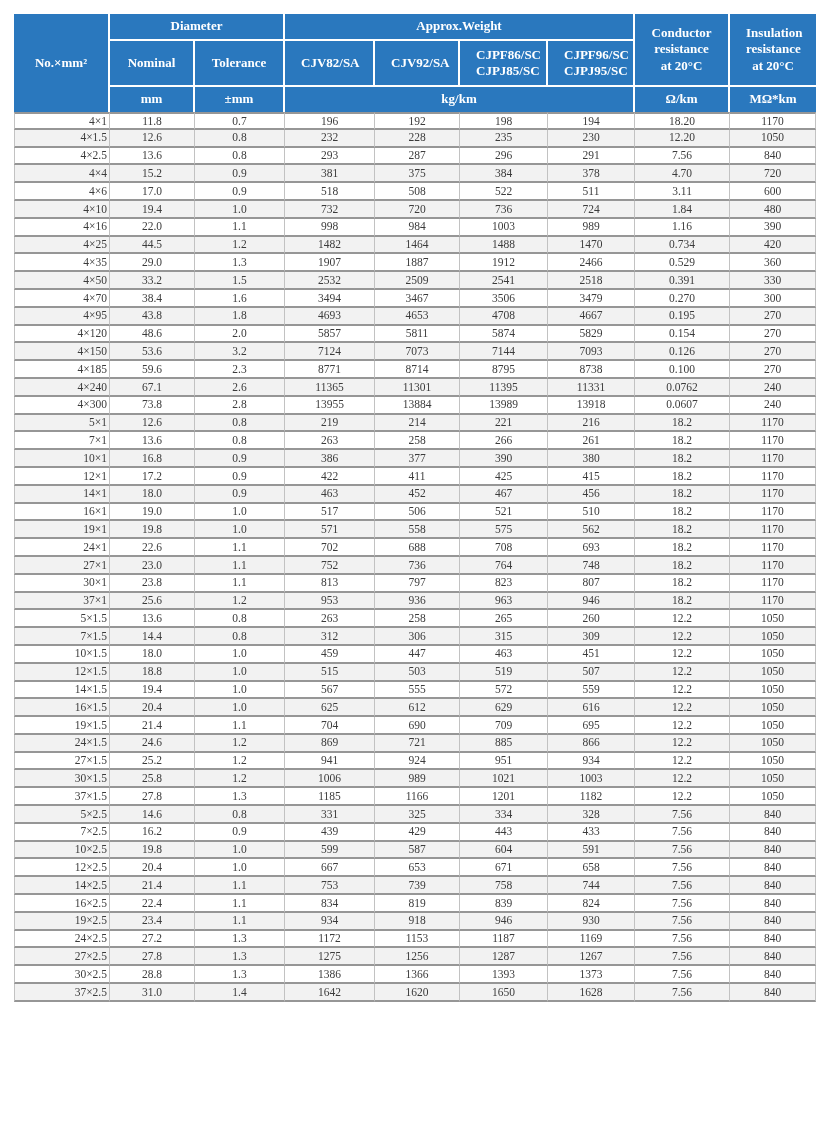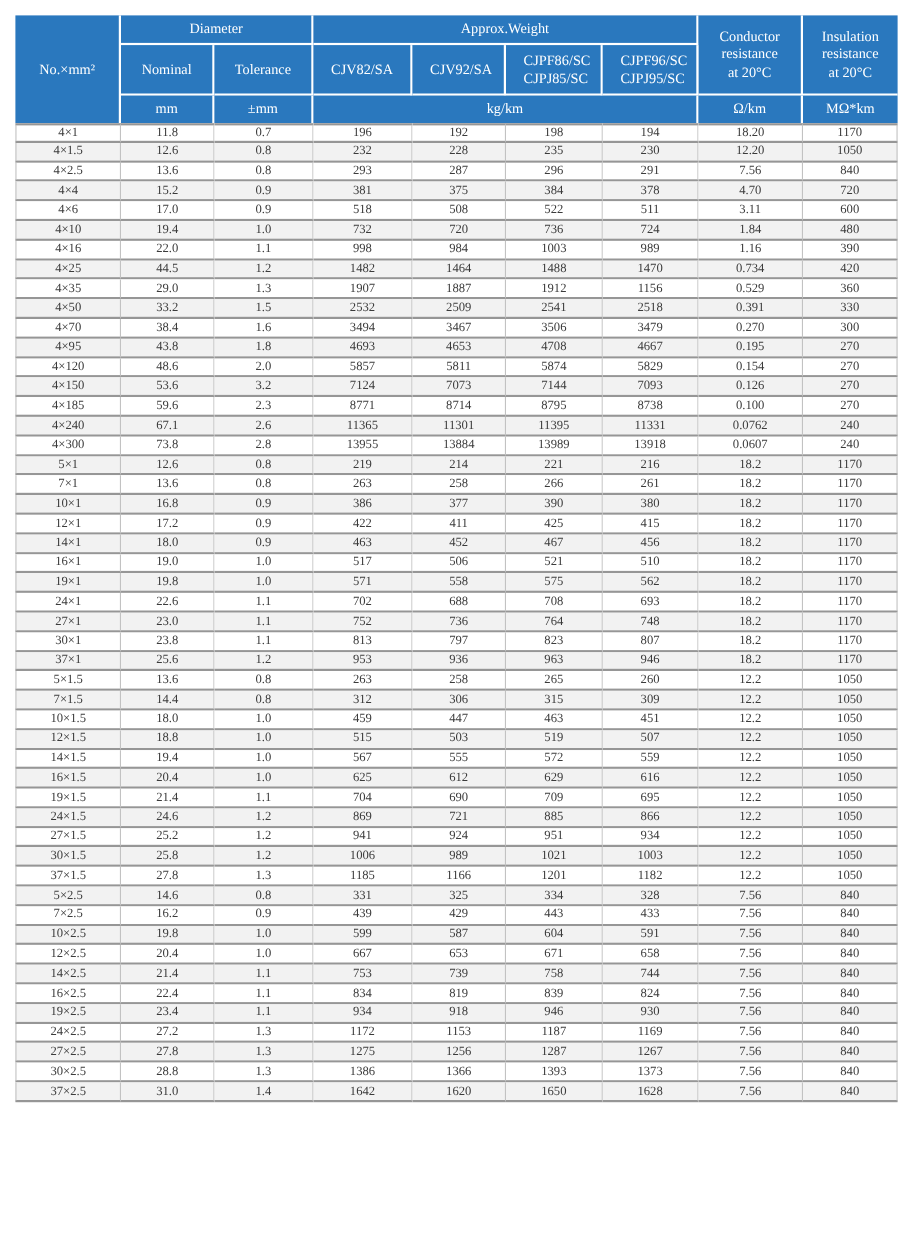--- a/index.html
+++ b/index.html
@@ -22,21 +22,21 @@
   }
   table.spec {
     border-collapse: separate;
     border-spacing: 0;
     width: 802px;
     table-layout: fixed;
   }
   thead th {
     background: var(--header-bg);
     color: var(--header-text);
-    font-weight: normal;
+    font-weight: bold;
     font-size: 13px;
     line-height: 1.25;
     text-align: center;
     vertical-align: middle;
     border-right: 2px solid #ffffff;
     border-bottom: 2px solid #ffffff;
     padding: 2px 16px;
   }
   thead th.last { border-right: none; }
   thead th.no-bb { border-bottom: none; margin-left: 20px; }
@@ -48,21 +48,21 @@
     color: var(--body-text);
     font-size: 11.5px;
     line-height: 1.1;
     text-align: center;
     vertical-align: middle;
     height: 17.8px;
     padding: 0 2px;
     border-right: 1px solid var(--grid-v);
     border-bottom: 2px solid var(--grid-h);
   }
-  tbody td:first-child { border-left: 1px solid var(--grid-v); }
+  tbody td:first-child { border-left: 1px solid var(--grid-v); text-align: right; }
   tbody tr:first-child td { border-top: 2px solid var(--grid-h); }
   tbody tr:nth-child(even) td { background: var(--row-alt-bg); }
 </style>
 </head>
 <body>
 
 <div class="page">
   <table class="spec">
     <colgroup>
       <col style="width:96px">
@@ -188,21 +188,21 @@
           <td>0.734</td>
           <td>420</td>
         </tr>
         <tr>
           <td>4×35</td>
           <td>29.0</td>
           <td>1.3</td>
           <td>1907</td>
           <td>1887</td>
           <td>1912</td>
-          <td>1156</td>
+          <td>2466</td>
           <td>0.529</td>
           <td>360</td>
         </tr>
         <tr>
           <td>4×50</td>
           <td>33.2</td>
           <td>1.5</td>
           <td>2532</td>
           <td>2509</td>
           <td>2541</td>

